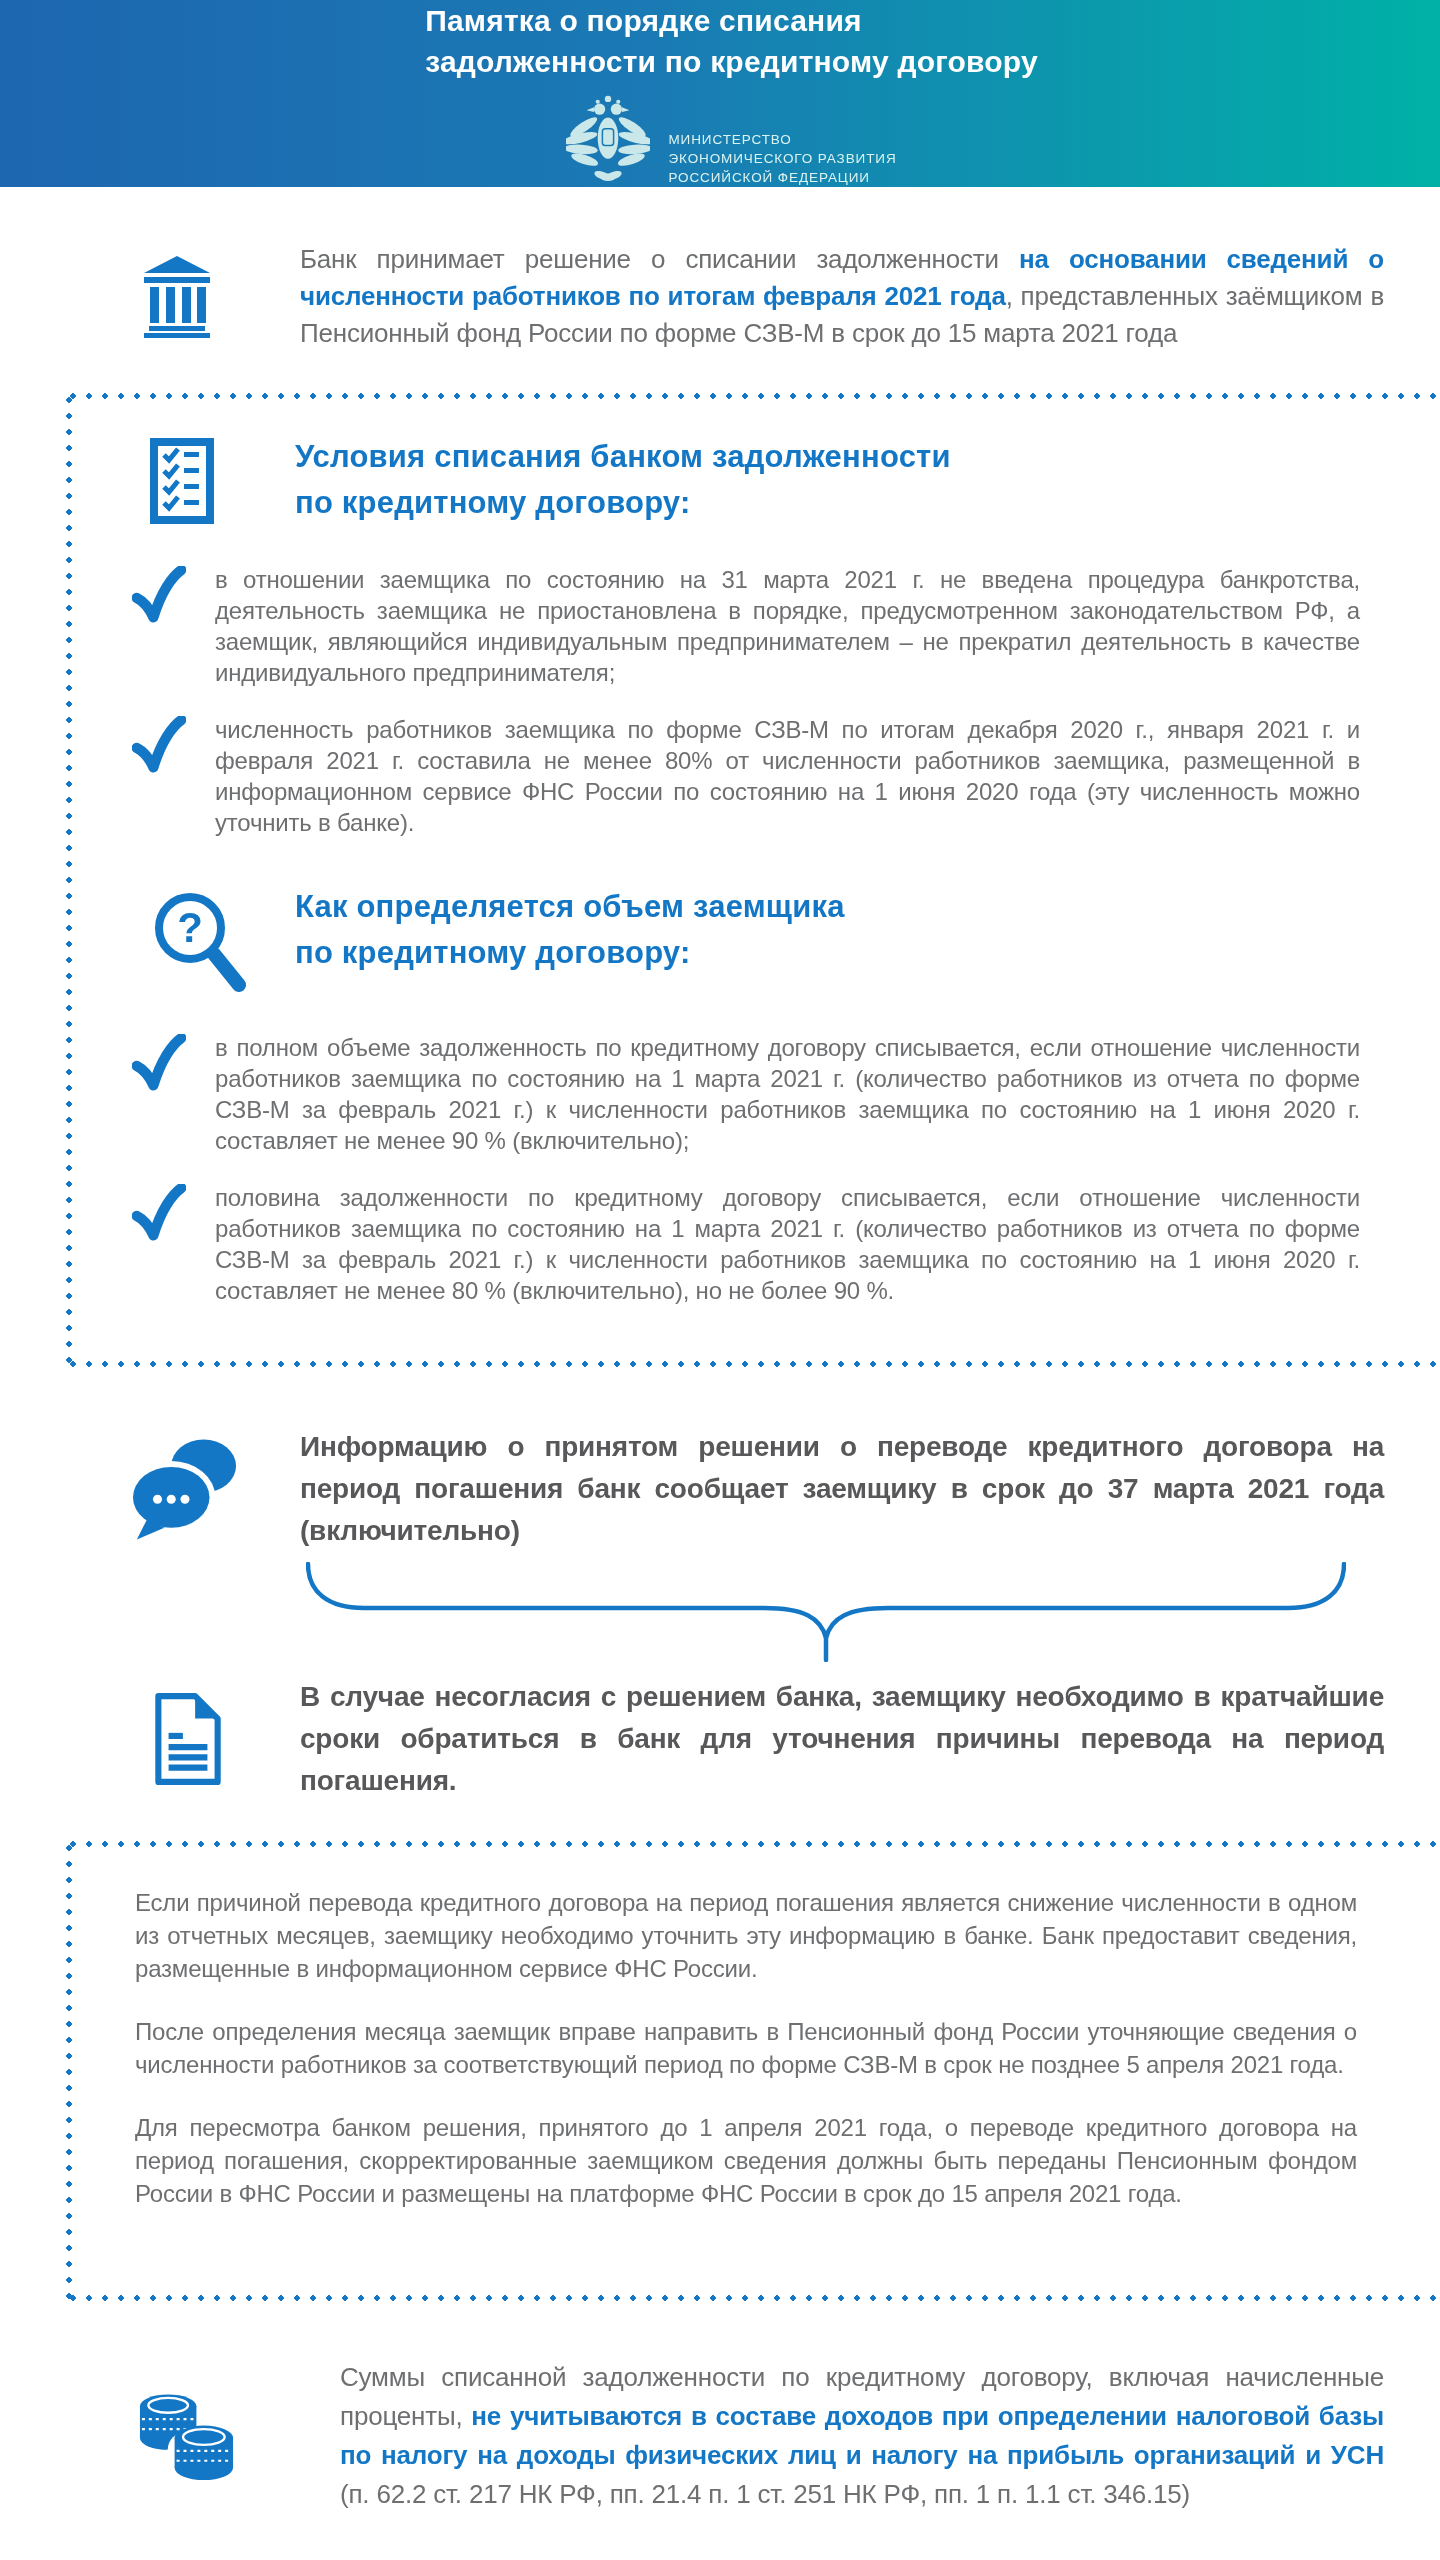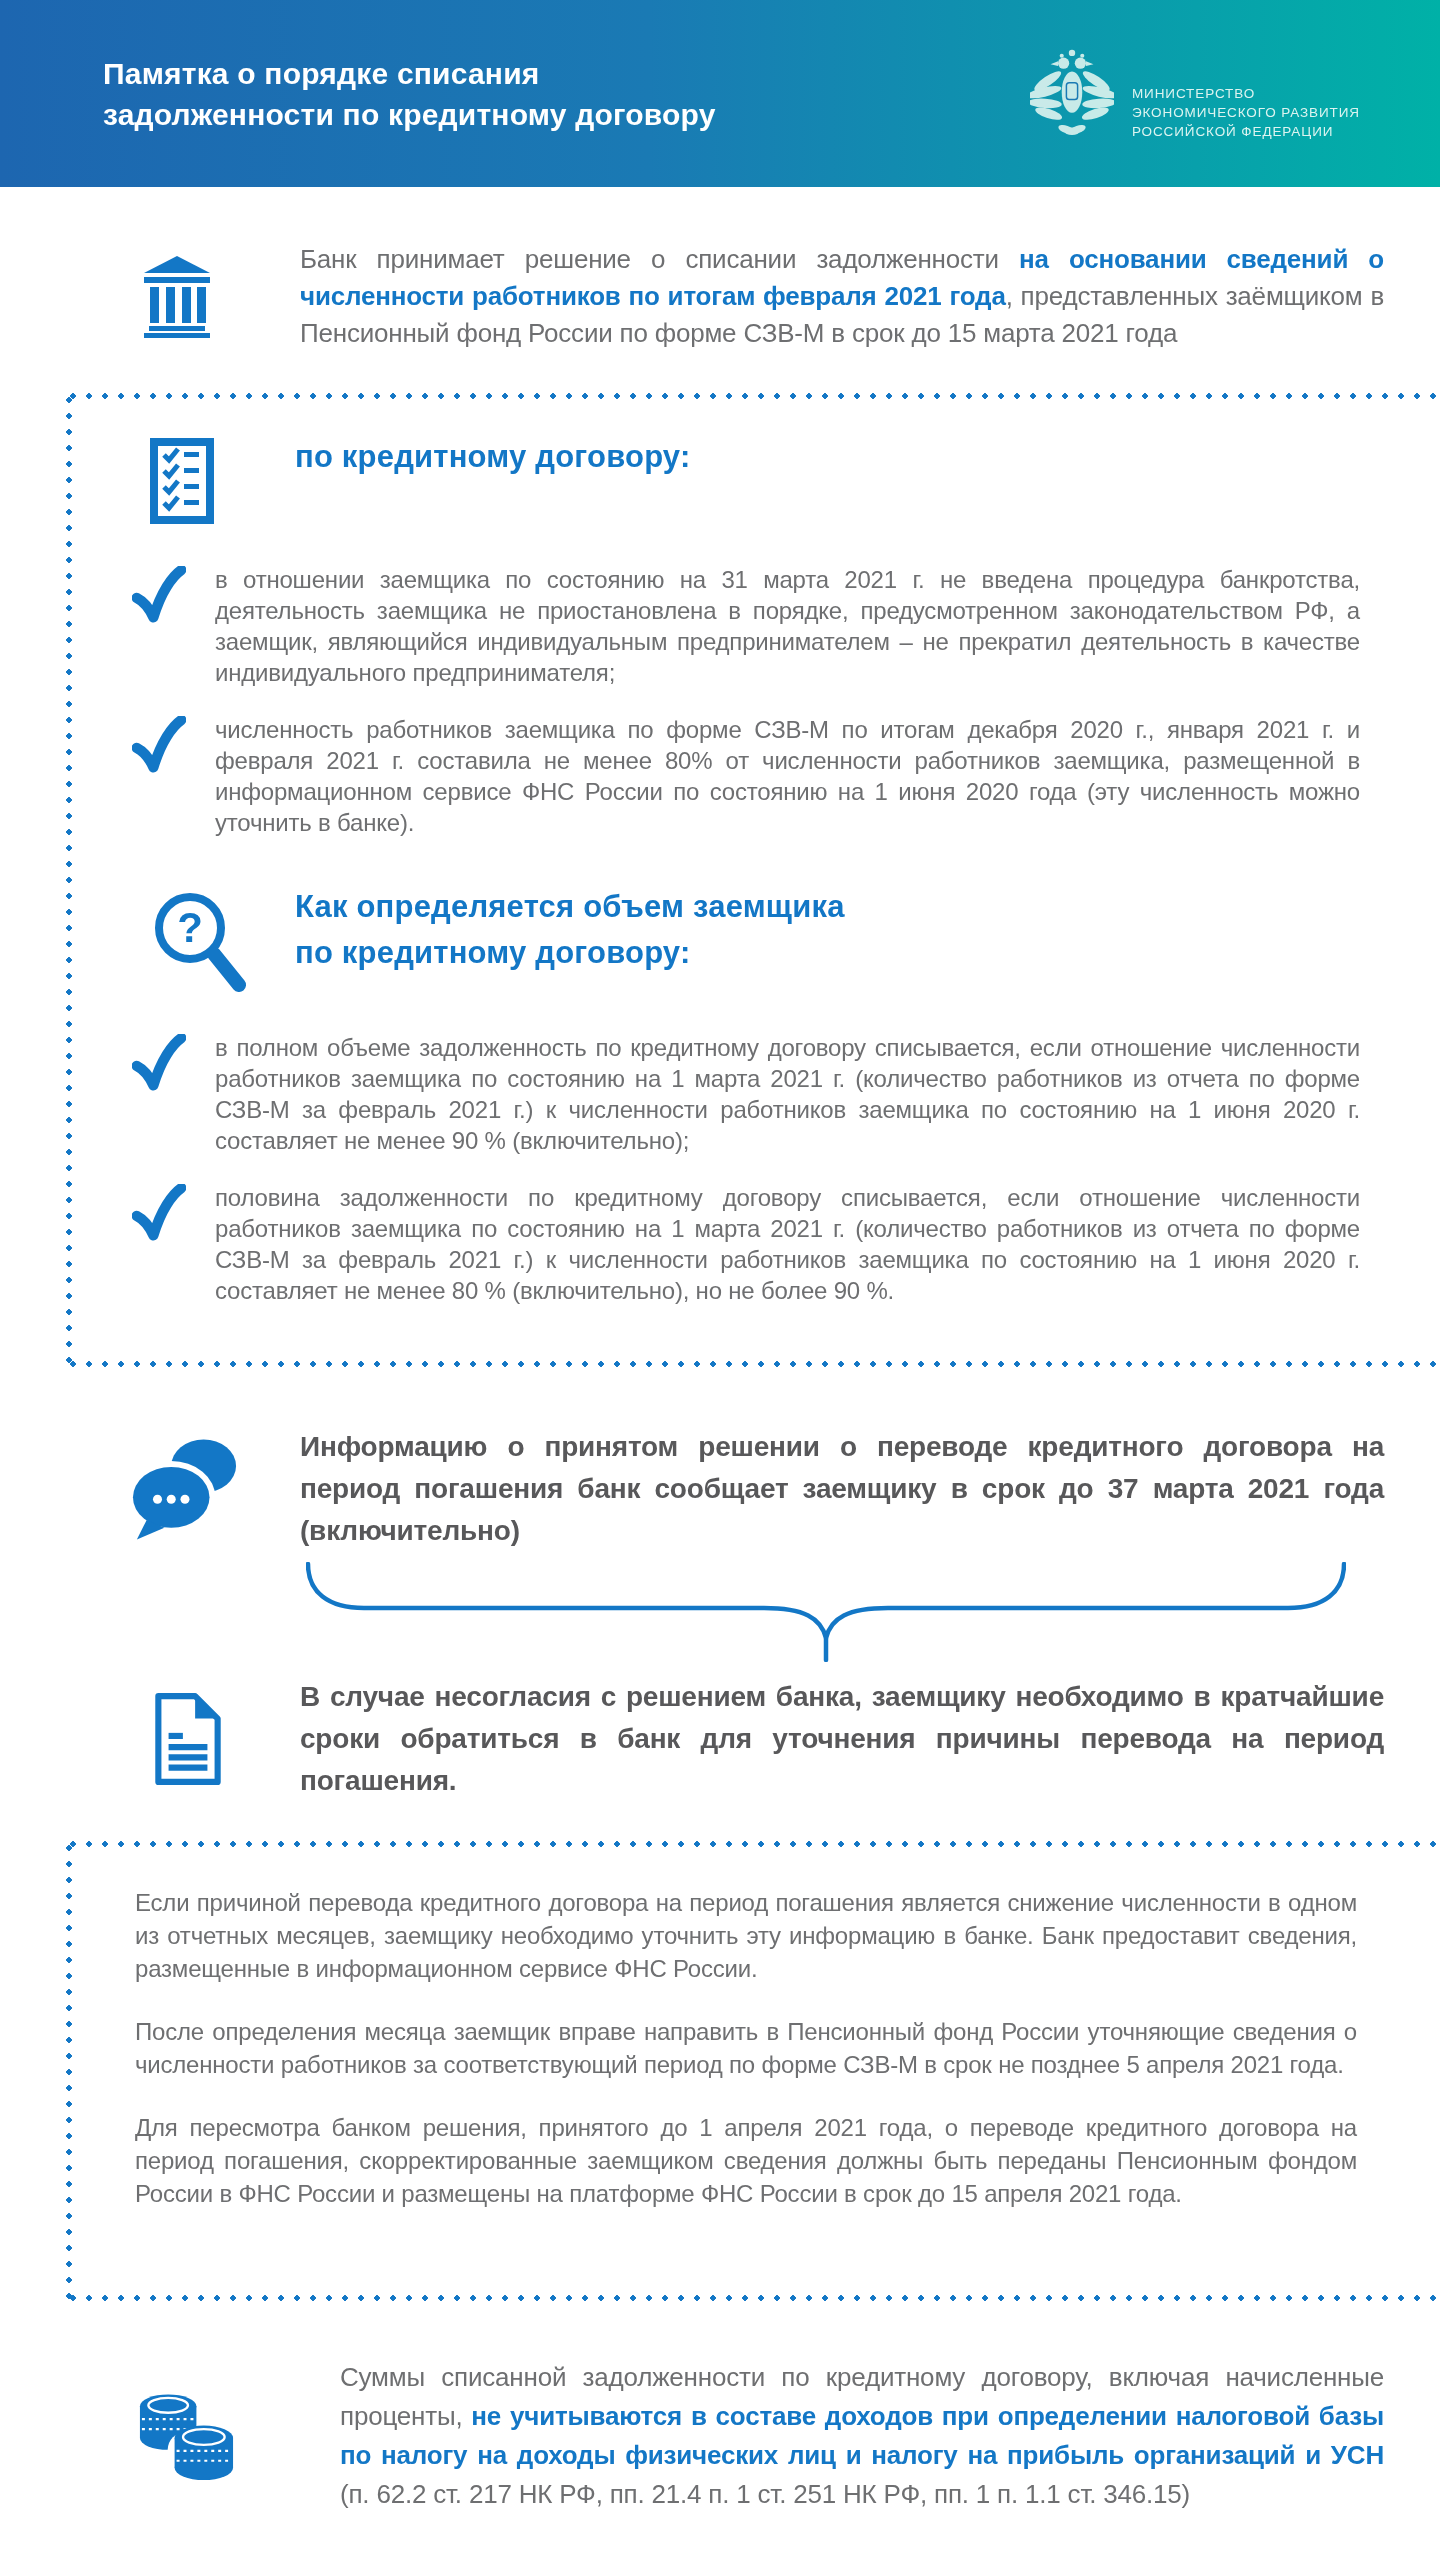--- a/index.html
+++ b/index.html
@@ -7,21 +7,21 @@
     width:1440px;height:2560px;overflow:hidden;background:#ffffff;
     font-family:"Liberation Sans","DejaVu Sans",sans-serif;
     -webkit-font-smoothing:antialiased;
   }
   .page{position:relative;width:1440px;height:2560px;}
 
   
   .band{
     height:187px;display:flex;align-items:center;justify-content:space-between;
     background:linear-gradient(90deg,#1d66b0 0%,#1a7ab4 45%,#00b1a7 100%);
-    padding:0 80px 0 103px;box-sizing:border-box;
+    padding:0 80px 0 103px;box-sizing:border-box;flex-direction:column;
   }
   .band-title{color:#ffffff;font-weight:bold;font-size:30px;line-height:41px;letter-spacing:0.2px;}
   .logo{display:flex;align-items:flex-end;gap:18px;}
   .logo-text{color:#dcf4f0;font-size:13.5px;line-height:19px;letter-spacing:0.9px;font-weight:400;}
 
   
   .row{display:flex;align-items:center;padding-left:130px;padding-right:56px;box-sizing:border-box;}
   .icon-col{flex:0 0 170px;box-sizing:border-box;padding-left:14px;padding-top:4px;}
   .body-text{
     margin:0;color:#6e6f71;text-align:justify;text-align-last:left;letter-spacing:-0.2px;
@@ -142,20 +142,21 @@
           </g>
           <g fill="#1377c6">
             <rect x="34" y="14" width="15" height="5"></rect>
               <rect x="34" y="30" width="15" height="5"></rect>
             <rect x="34" y="46" width="15" height="5"></rect>
               <rect x="34" y="62" width="15" height="5"></rect>
           </g>
         </svg>
       </div>
       <h2 class="sec-title">
+        <span>Условия списания банком задолженности</span>
         <span>по кредитному договору:</span>
       </h2>
     </div>
 
     <div class="check-item">
       <div class="chk">
         <svg width="54" height="60" viewBox="0 0 58 62">
           <path d="M5,33 C13,37 19,45 23,54 C31,27 43,10 53,3" fill="none" stroke="#1377c6" stroke-width="11" stroke-linecap="round" stroke-linejoin="round"></path>
         </svg>
       </div>

